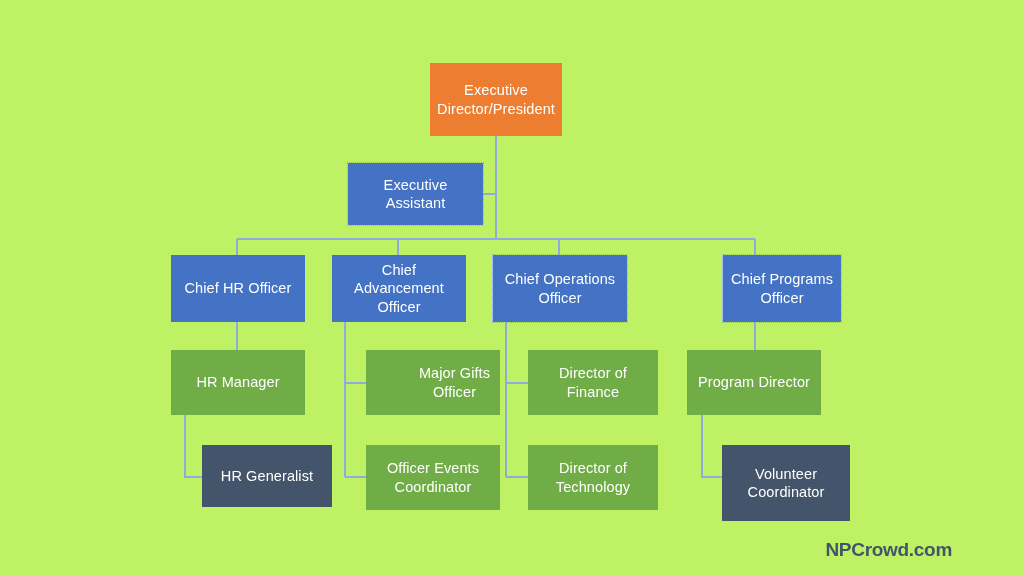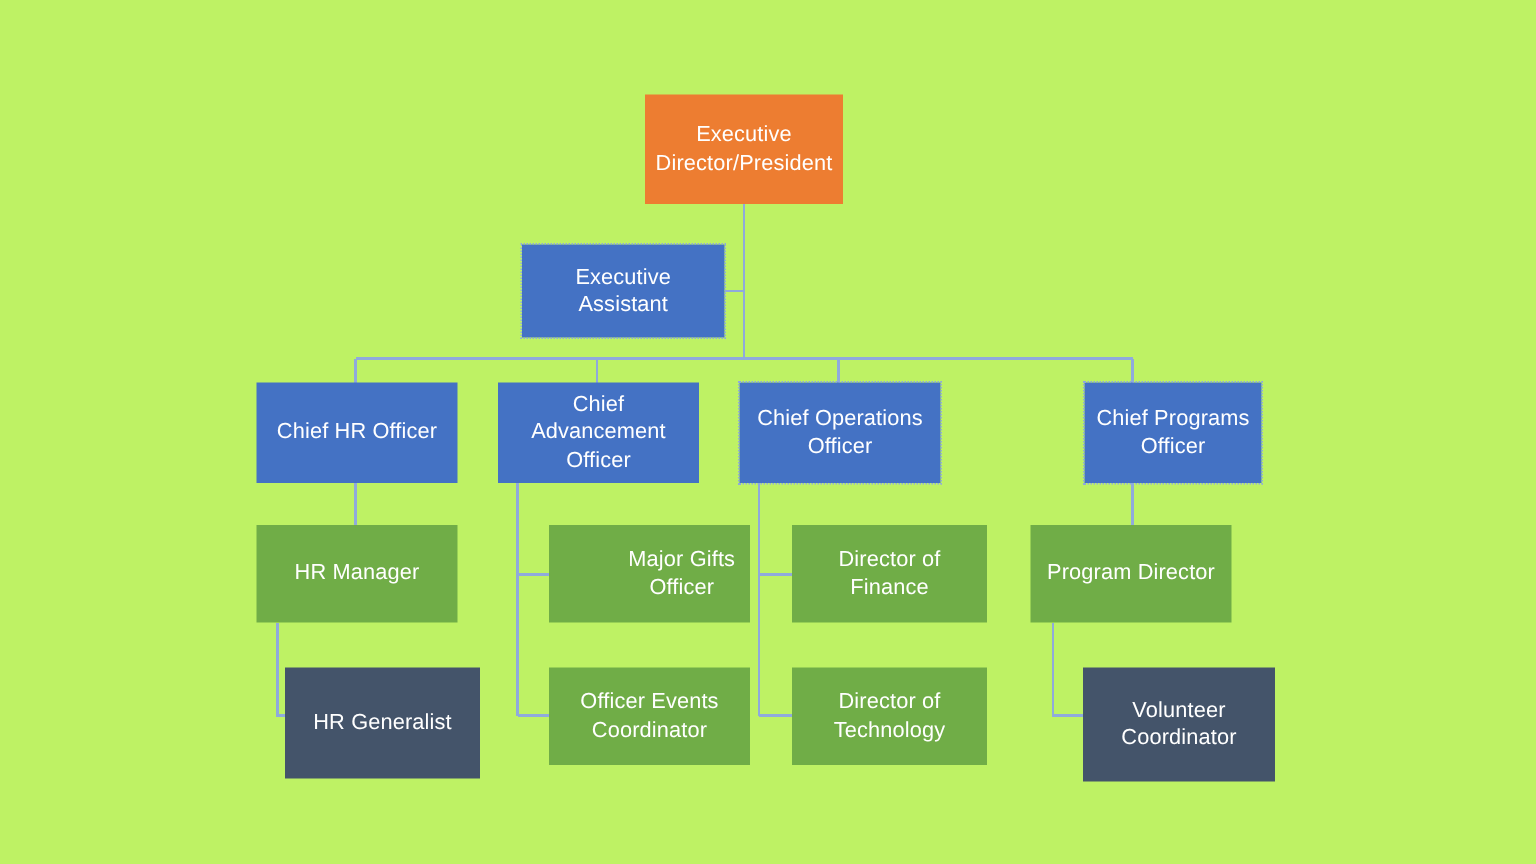--- a/index.html
+++ b/index.html
@@ -148,33 +148,34 @@
 
   <div class="node green" style="left:528px; top:350px; width:130px; height:65px;">
     <span class="label">Director of
 Finance</span>
   </div>
 
   <div class="node green" style="left:687px; top:350px; width:134px; height:65px;">
     <span class="label">Program Director</span>
   </div>
 
-  <div class="node navy" style="left:190px; top:445px; width:130px; height:74px;">
+  <div class="node navy" style="left:202px; top:445px; width:130px; height:62px;">
     <span class="label">HR Generalist</span>
   </div>
 
   <div class="node green" style="left:366px; top:445px; width:134px; height:65px;">
     <span class="label">Officer Events
 Coordinator</span>
   </div>
 
   <div class="node green" style="left:528px; top:445px; width:130px; height:65px;">
     <span class="label">Director of
 Technology</span>
   </div>
 
   <div class="node navy" style="left:722px; top:445px; width:128px; height:76px;">
     <span class="label">Volunteer
 Coordinator</span>
   </div>
 
+  <div id="watermark">NPCrowd.com</div>
 
 </div>
 
 </body></html>

